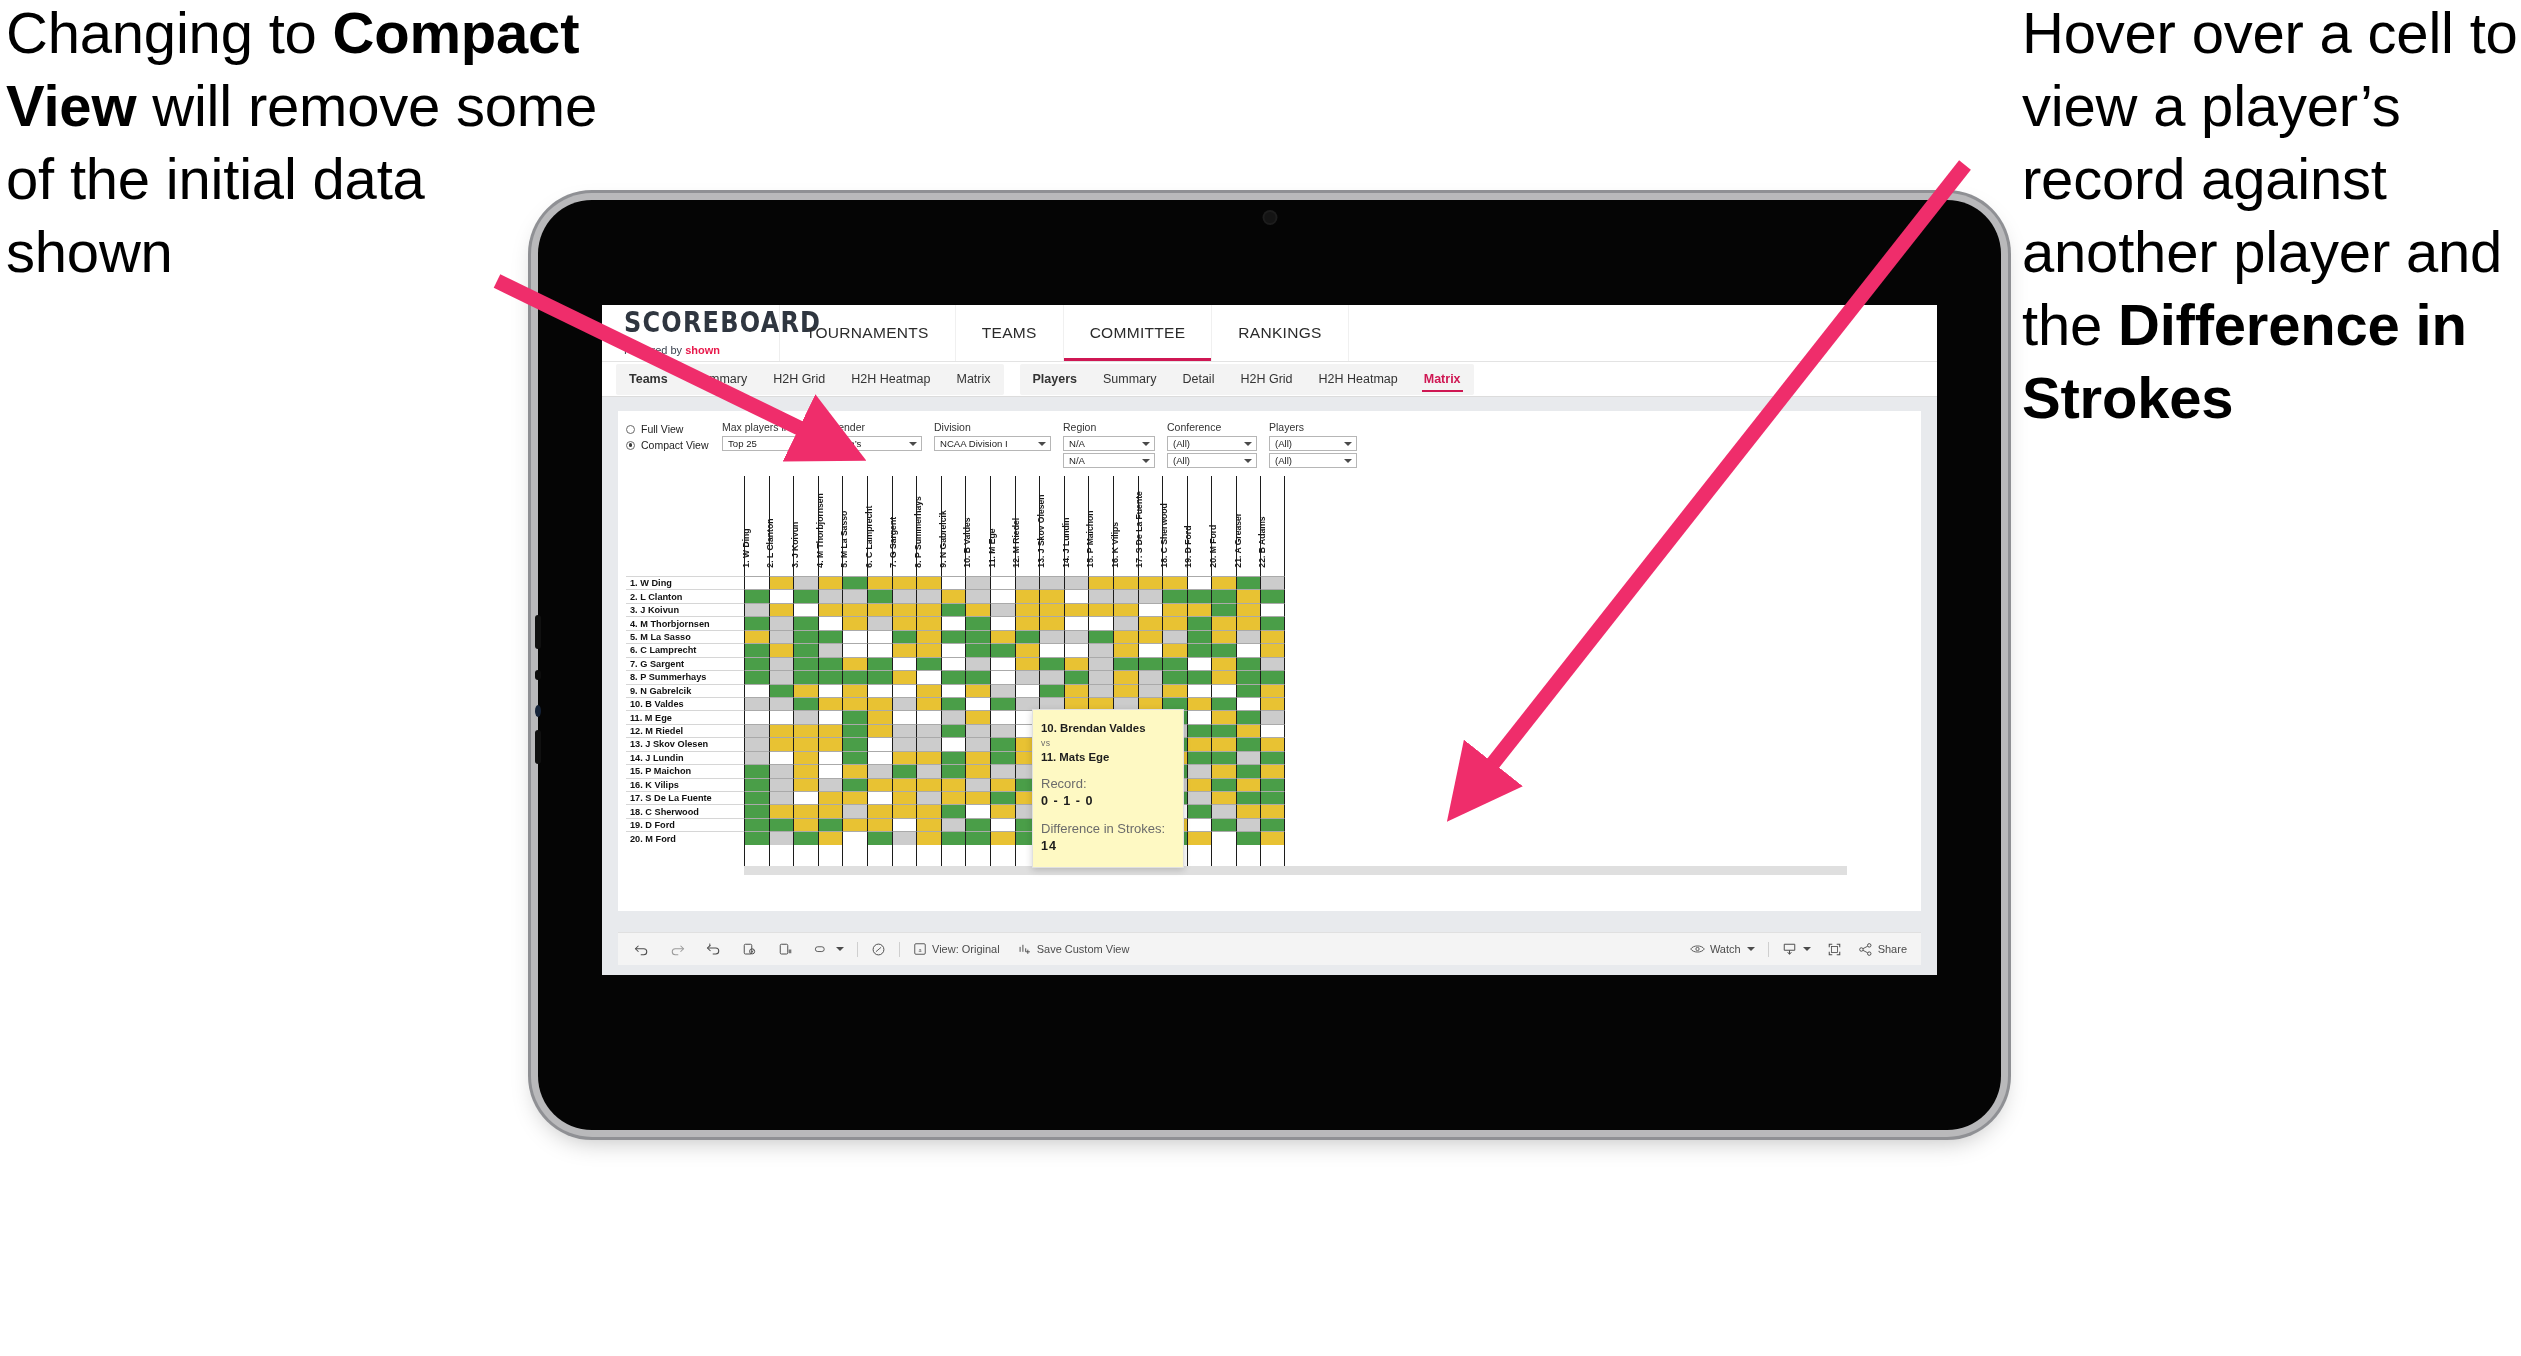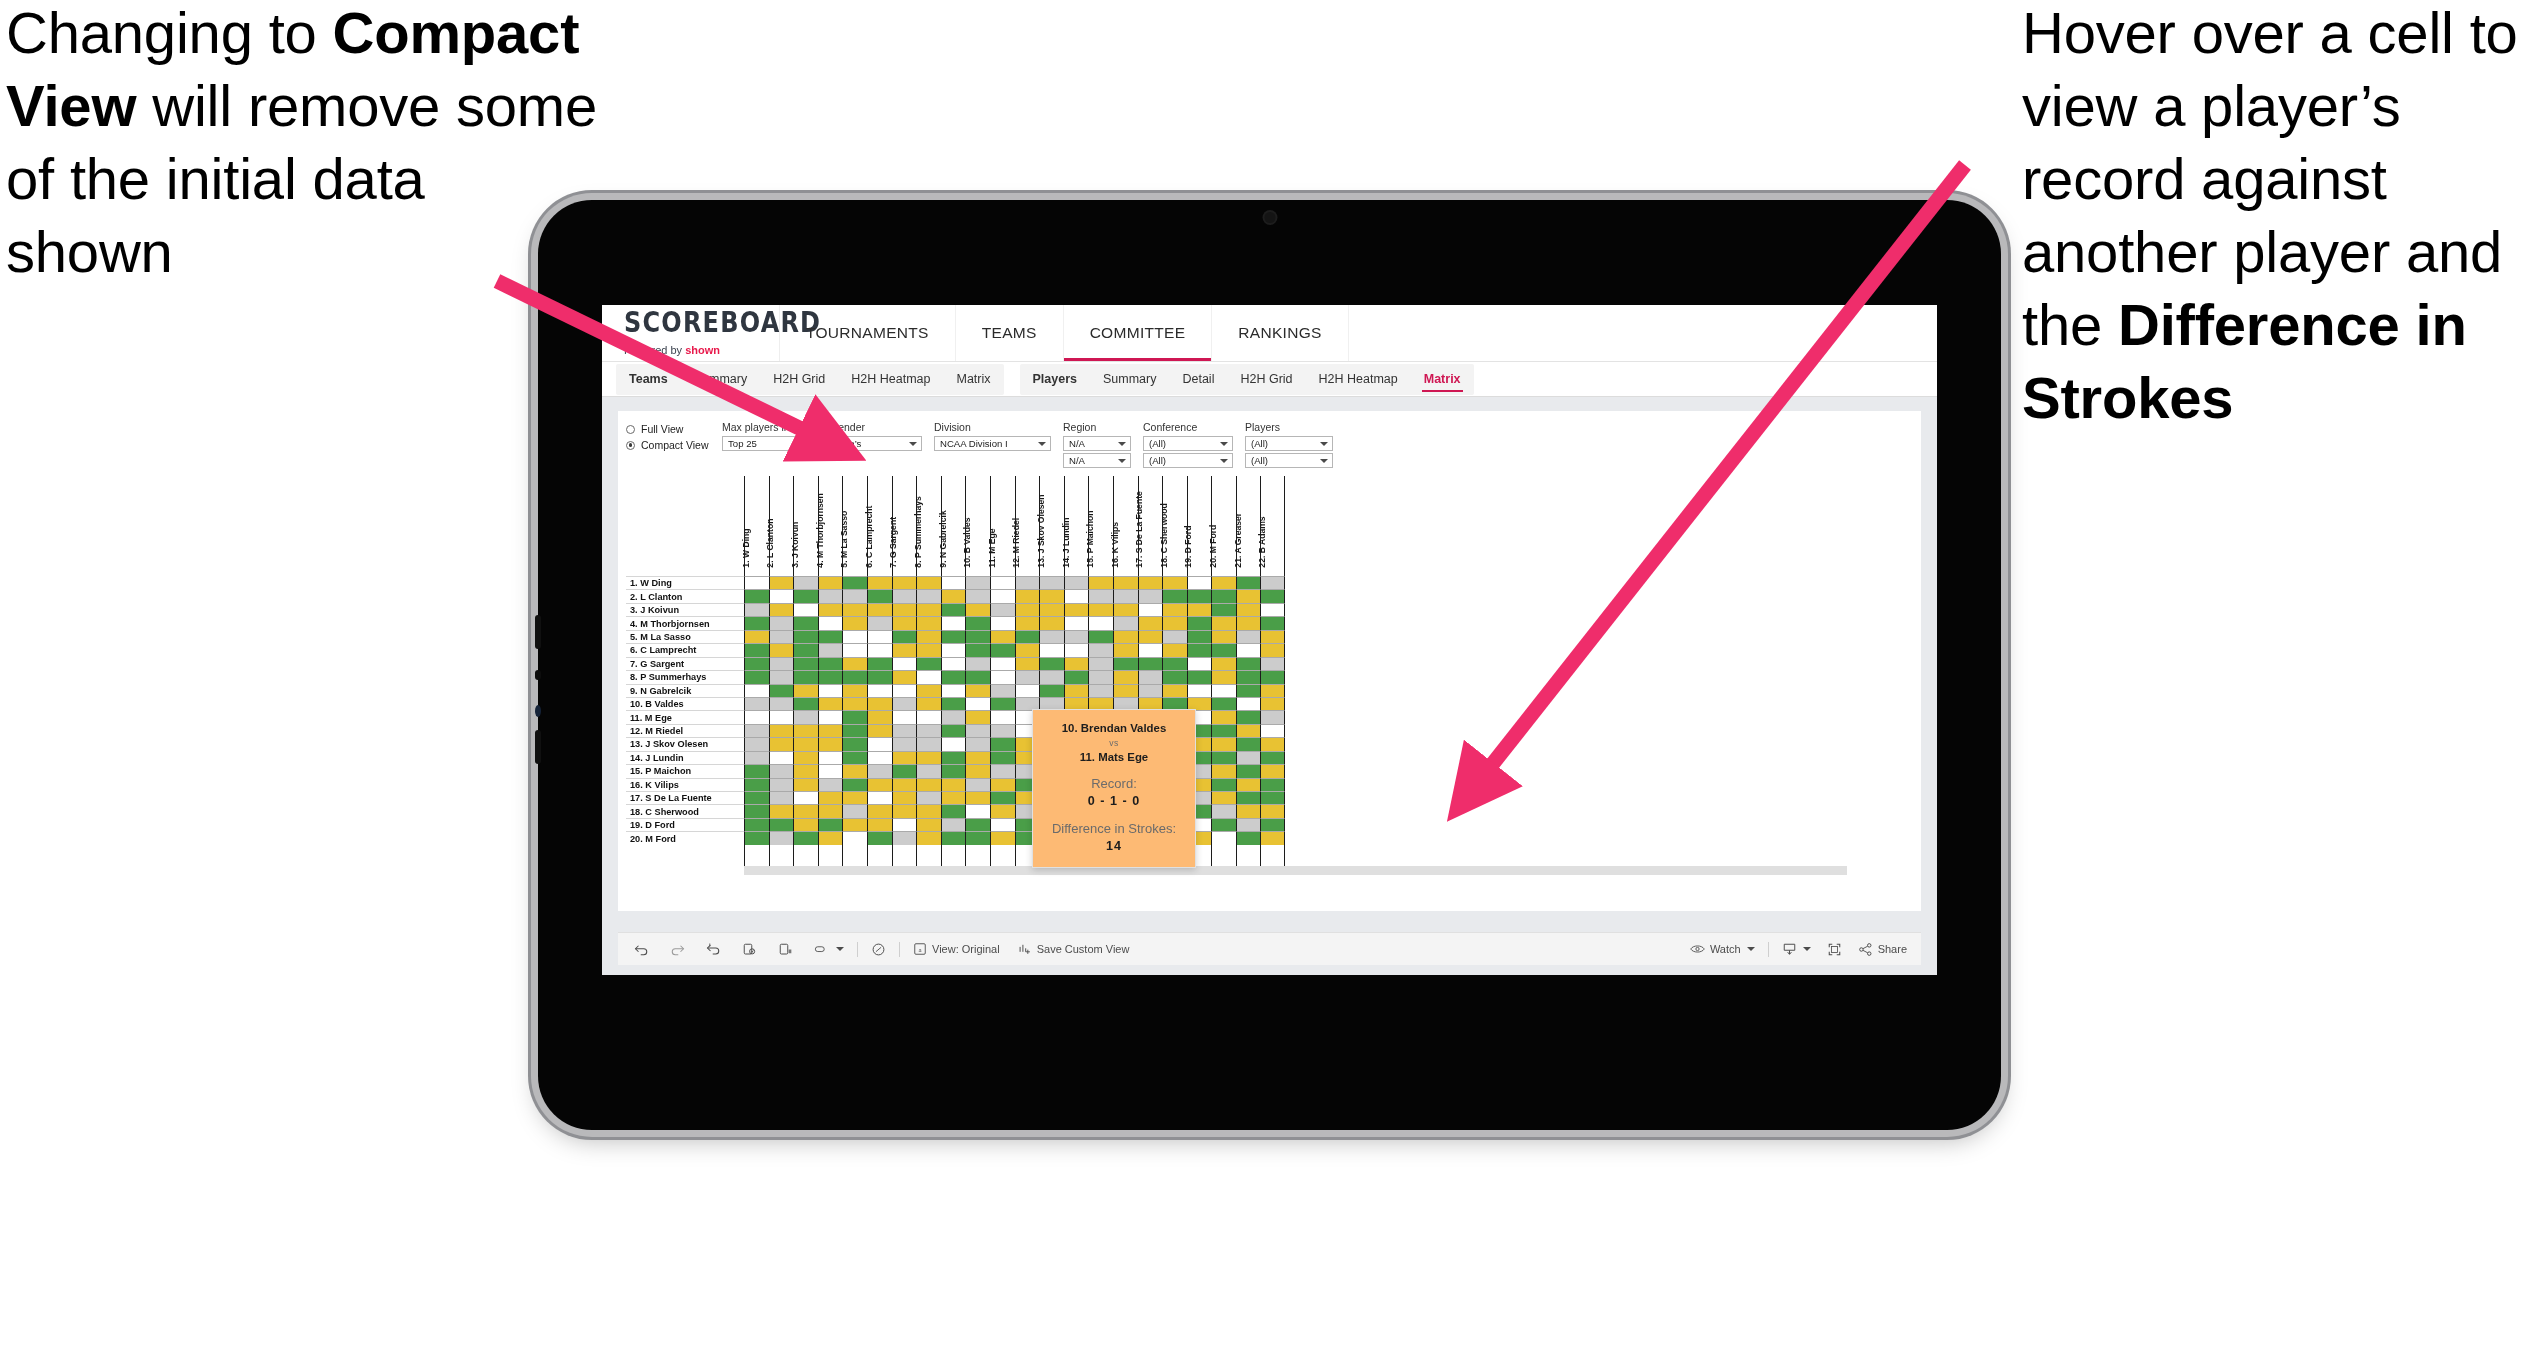--- a/index.html
+++ b/index.html
@@ -116,21 +116,21 @@
   .fcol { margin-right: 12px; }
   .flabel { font-size: 10.5px; color:#333; margin-bottom: 3px; }
   .fsel {
     height: 15px; border:1px solid #b6b6b6; background:#fff;
     display:flex; align-items:center; justify-content:space-between;
     padding: 0 4px 0 5px; font-size: 9.6px; color:#1d1d1d; margin-bottom:2px;
   }
   .fsel .cv { border-left:4px solid transparent; border-right:4px solid transparent;
               border-top:4px solid #4a4a4a; margin-left:8px; }
   .w1 { width: 96px; } .w2 { width: 92px; } .w3 { width: 117px; }
-  .w4 { width: 68px; } .w5 { width: 90px; } .w6 { width: 88px; }
+  .w4 { width: 92px; } .w5 { width: 90px; } .w6 { width: 88px; }
 
   
   #matrix { position:relative; padding-left: 8px; }
   #mhead { display:flex; height: 100px; align-items:flex-end; }
   #mhead-spacer { width: 118px; flex:none; }
   .colhead {
     width: 24.6px; flex:none; height: 100px; position:relative;
     border-left: 1.6px solid #1c1c1c;
   }
   .colhead:last-child { border-right: 1.6px solid #1c1c1c; }
@@ -157,24 +157,24 @@
   .c-w { background:#ffffff; }
 
   #mrow-tail { display:flex; height: 24px; }
   #hscroll {
     position:absolute; left:126px; right:74px; bottom:-6px;
     height:9px; background:#dfdfdf; border-radius:0;
   }
 
   
   #tooltip {
-    position:absolute; left: 414px; top: 298px; width: 164px;
-    background:#fdba74; border:1px solid #e0e0e0;
+    position:absolute; left: 414px; top: 298px; width: 152px;
+    background:#fef9c3; border:1px solid #e0e0e0;
     box-shadow: 0 2px 7px rgba(0,0,0,.18);
-    padding: 12px 8px 14px 8px; text-align:center; z-index: 20;
+    padding: 12px 8px 14px 8px; z-index: 20;
   }
   .tt-name { font-size: 11.4px; font-weight:700; color:#1d1d1d; }
   .tt-vs { font-size: 8.6px; color:#6b6b6b; margin: 4px 0 3px; letter-spacing:.4px; }
   .tt-sec { margin-top: 13px; }
   .tt-lbl { font-size: 13px; color:#6b6b6b; }
   .tt-val { font-size: 12.6px; font-weight:700; color:#1d1d1d; margin-top: 3px; letter-spacing:1px; }
 
   
   #toolbar {
     position:absolute; left:16px; right:16px; bottom: 10px; height: 33px;

